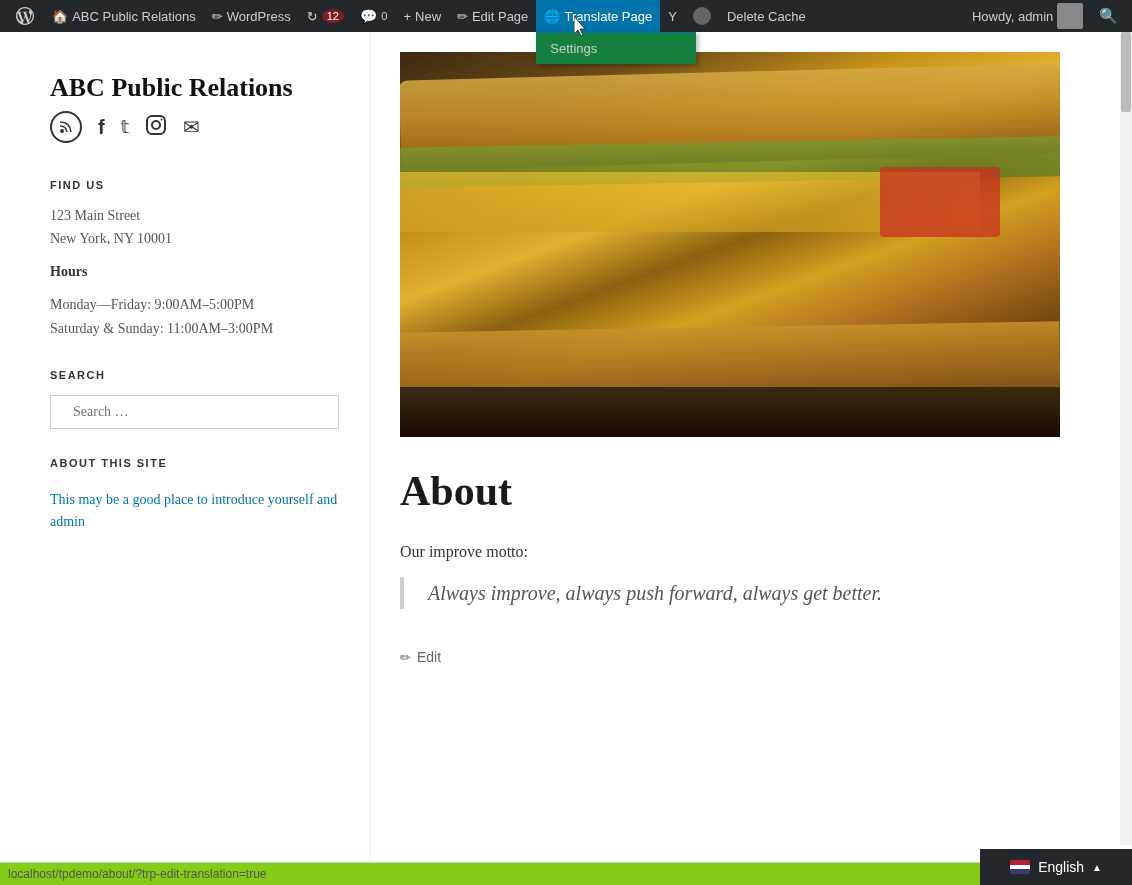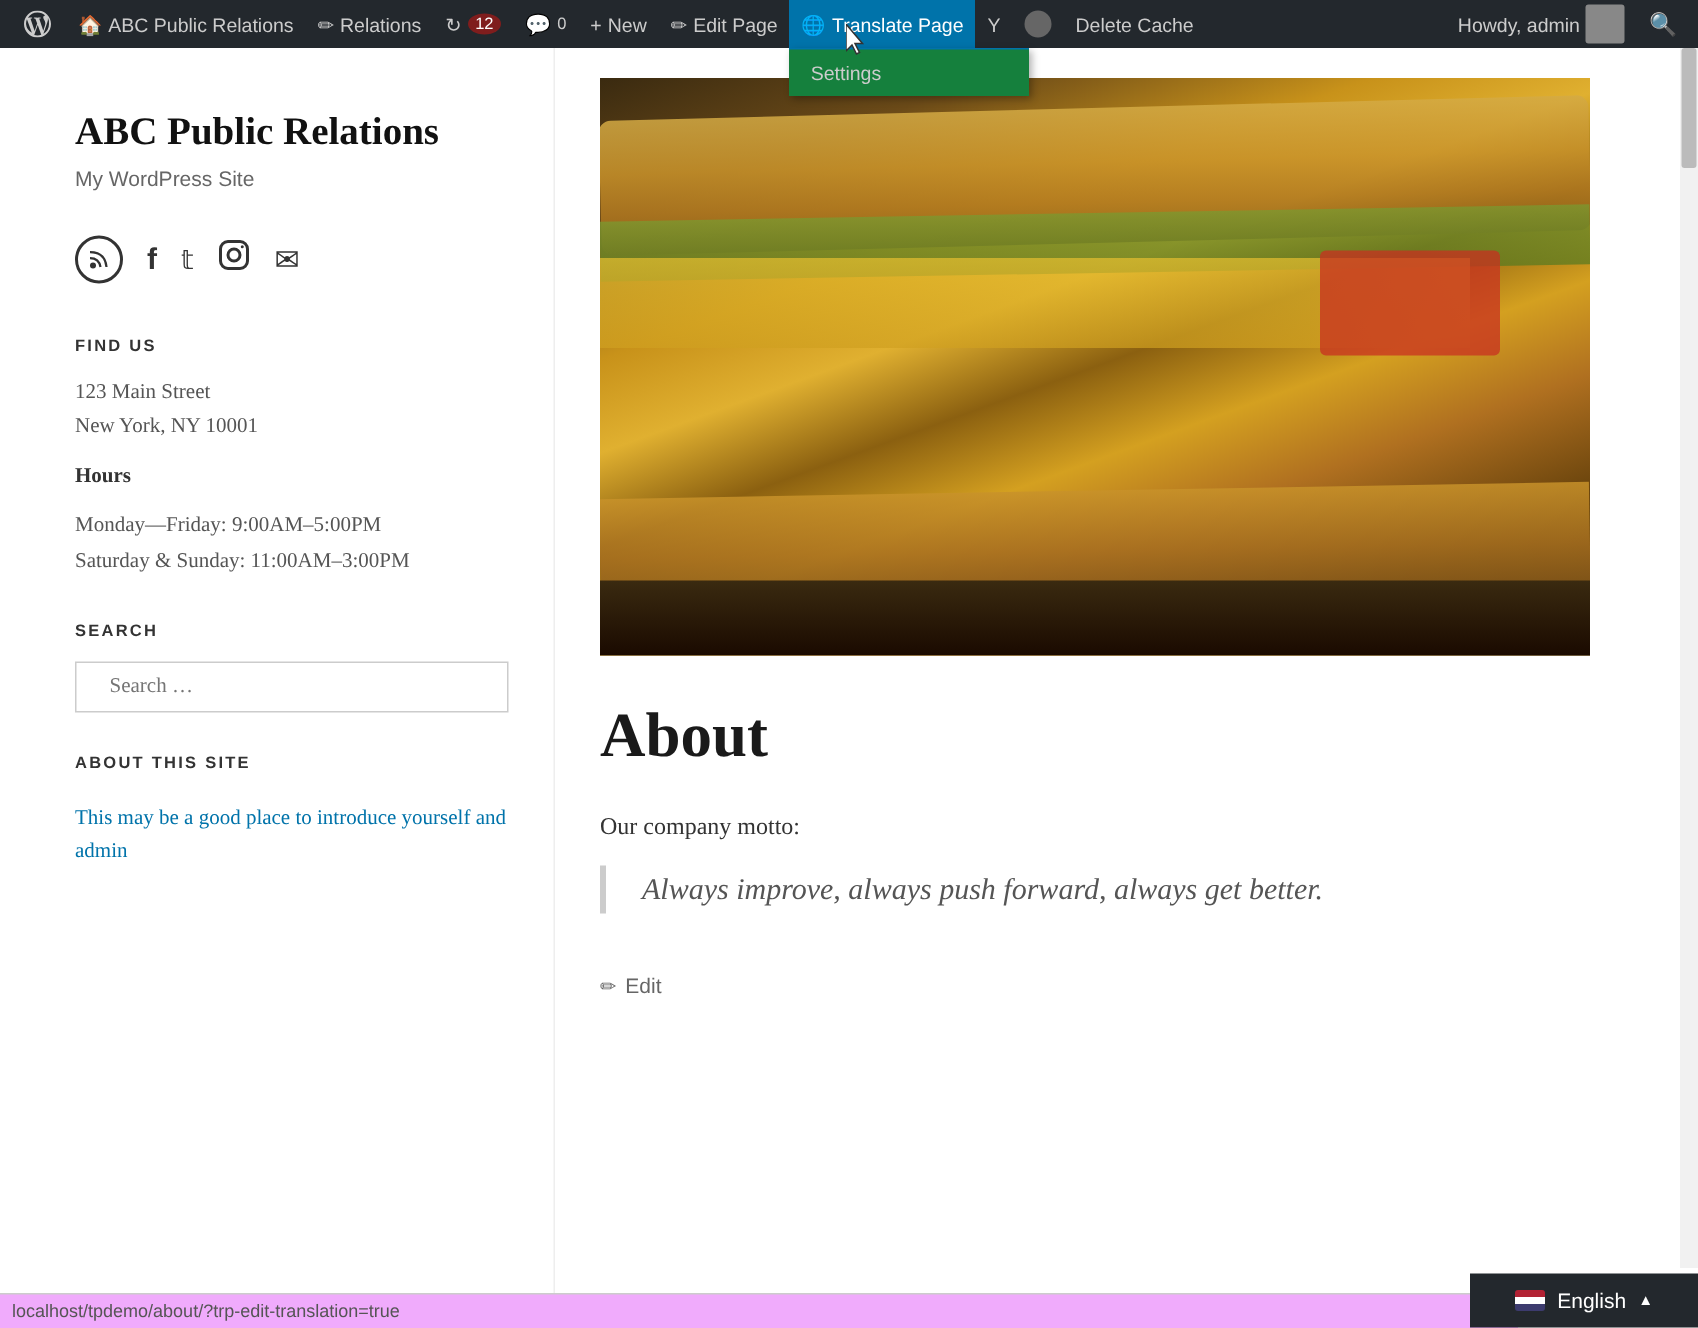--- a/index.html
+++ b/index.html
@@ -248,21 +248,21 @@
       border-radius: 2px;
       position: relative;
       overflow: hidden;
     }
 
     
     .status-bar {
       position: fixed;
       bottom: 0;
       left: 0;
-      background: #f0abfc;
+      background: #84cc16;
       border-top: 1px solid #ccc;
       padding: 4px 8px;
       font-family: -apple-system, sans-serif;
       font-size: 12px;
       color: #555;
       right: 120px;
     }
 
     
     .scrollbar {
@@ -294,21 +294,21 @@
     </svg>
   </div>
 
   <div class="admin-bar-item">
     <span>🏠</span>
     <span>ABC Public Relations</span>
   </div>
 
   <div class="admin-bar-item">
     <span style="font-size:13px;">✏</span>
-    <span>Relations</span>
+    <span>WordPress</span>
   </div>
 
   <div class="admin-bar-item">
     <span style="font-size:13px;">↻</span>
     <span style="background:#7f1d1d;color:#fff;border-radius:50%;padding:1px 5px;font-size:11px;">12</span>
   </div>
 
   <div class="admin-bar-item">
     <span style="font-size:14px;">💬</span>
     <span style="font-size:11px;">0</span>
@@ -360,21 +360,20 @@
 
   <div class="admin-bar-item">
     <span style="font-size:15px;">🔍</span>
   </div>
 </div>
 
 <div class="page-wrapper">
 
   <aside class="sidebar">
     <div class="site-title">ABC Public Relations</div>
-    <div class="site-tagline">My WordPress Site</div>
 
     <div class="social-icons">
 
       <span class="social-icon" style="border:2px solid #333;border-radius:50%;width:32px;height:32px;display:flex;align-items:center;justify-content:center;font-size:14px;">
         <svg width="14" height="14" viewBox="0 0 14 14" fill="#333">
           <circle cx="3" cy="11" r="2" fill="#333"></circle>
           <path d="M1 6 Q7 6 8 12" stroke="#333" stroke-width="1.5" fill="none"></path>
           <path d="M1 2 Q11 2 12 12" stroke="#333" stroke-width="1.5" fill="none"></path>
         </svg>
       </span>
@@ -434,21 +433,21 @@
         <div style="position:absolute;top:115px;right:60px;width:120px;height:70px;background:#c83020;opacity:0.75;border-radius:4px;"></div>
 
         <div style="position:absolute;bottom:30px;left:0;right:0;height:80px;background:linear-gradient(180deg,#c8922a 0%,#a87020 50%,#7a5018 100%);transform:rotate(-1deg);opacity:0.85;"></div>
 
         <div style="position:absolute;bottom:0;left:0;right:0;height:50px;background:linear-gradient(180deg,#3a2a10 0%,#1a0a00 100%);"></div>
       </div>
     </div>
 
     <h1 class="page-title">About</h1>
 
-    <p class="motto-label">Our company motto:</p>
+    <p class="motto-label">Our improve motto:</p>
 
     <blockquote class="blockquote">
       <p class="blockquote-text">Always improve, always push forward, always get better.</p>
     </blockquote>
 
     <div class="edit-link">
       <span style="font-size:13px;">✏</span>
       <span>Edit</span>
     </div>
   </main>

